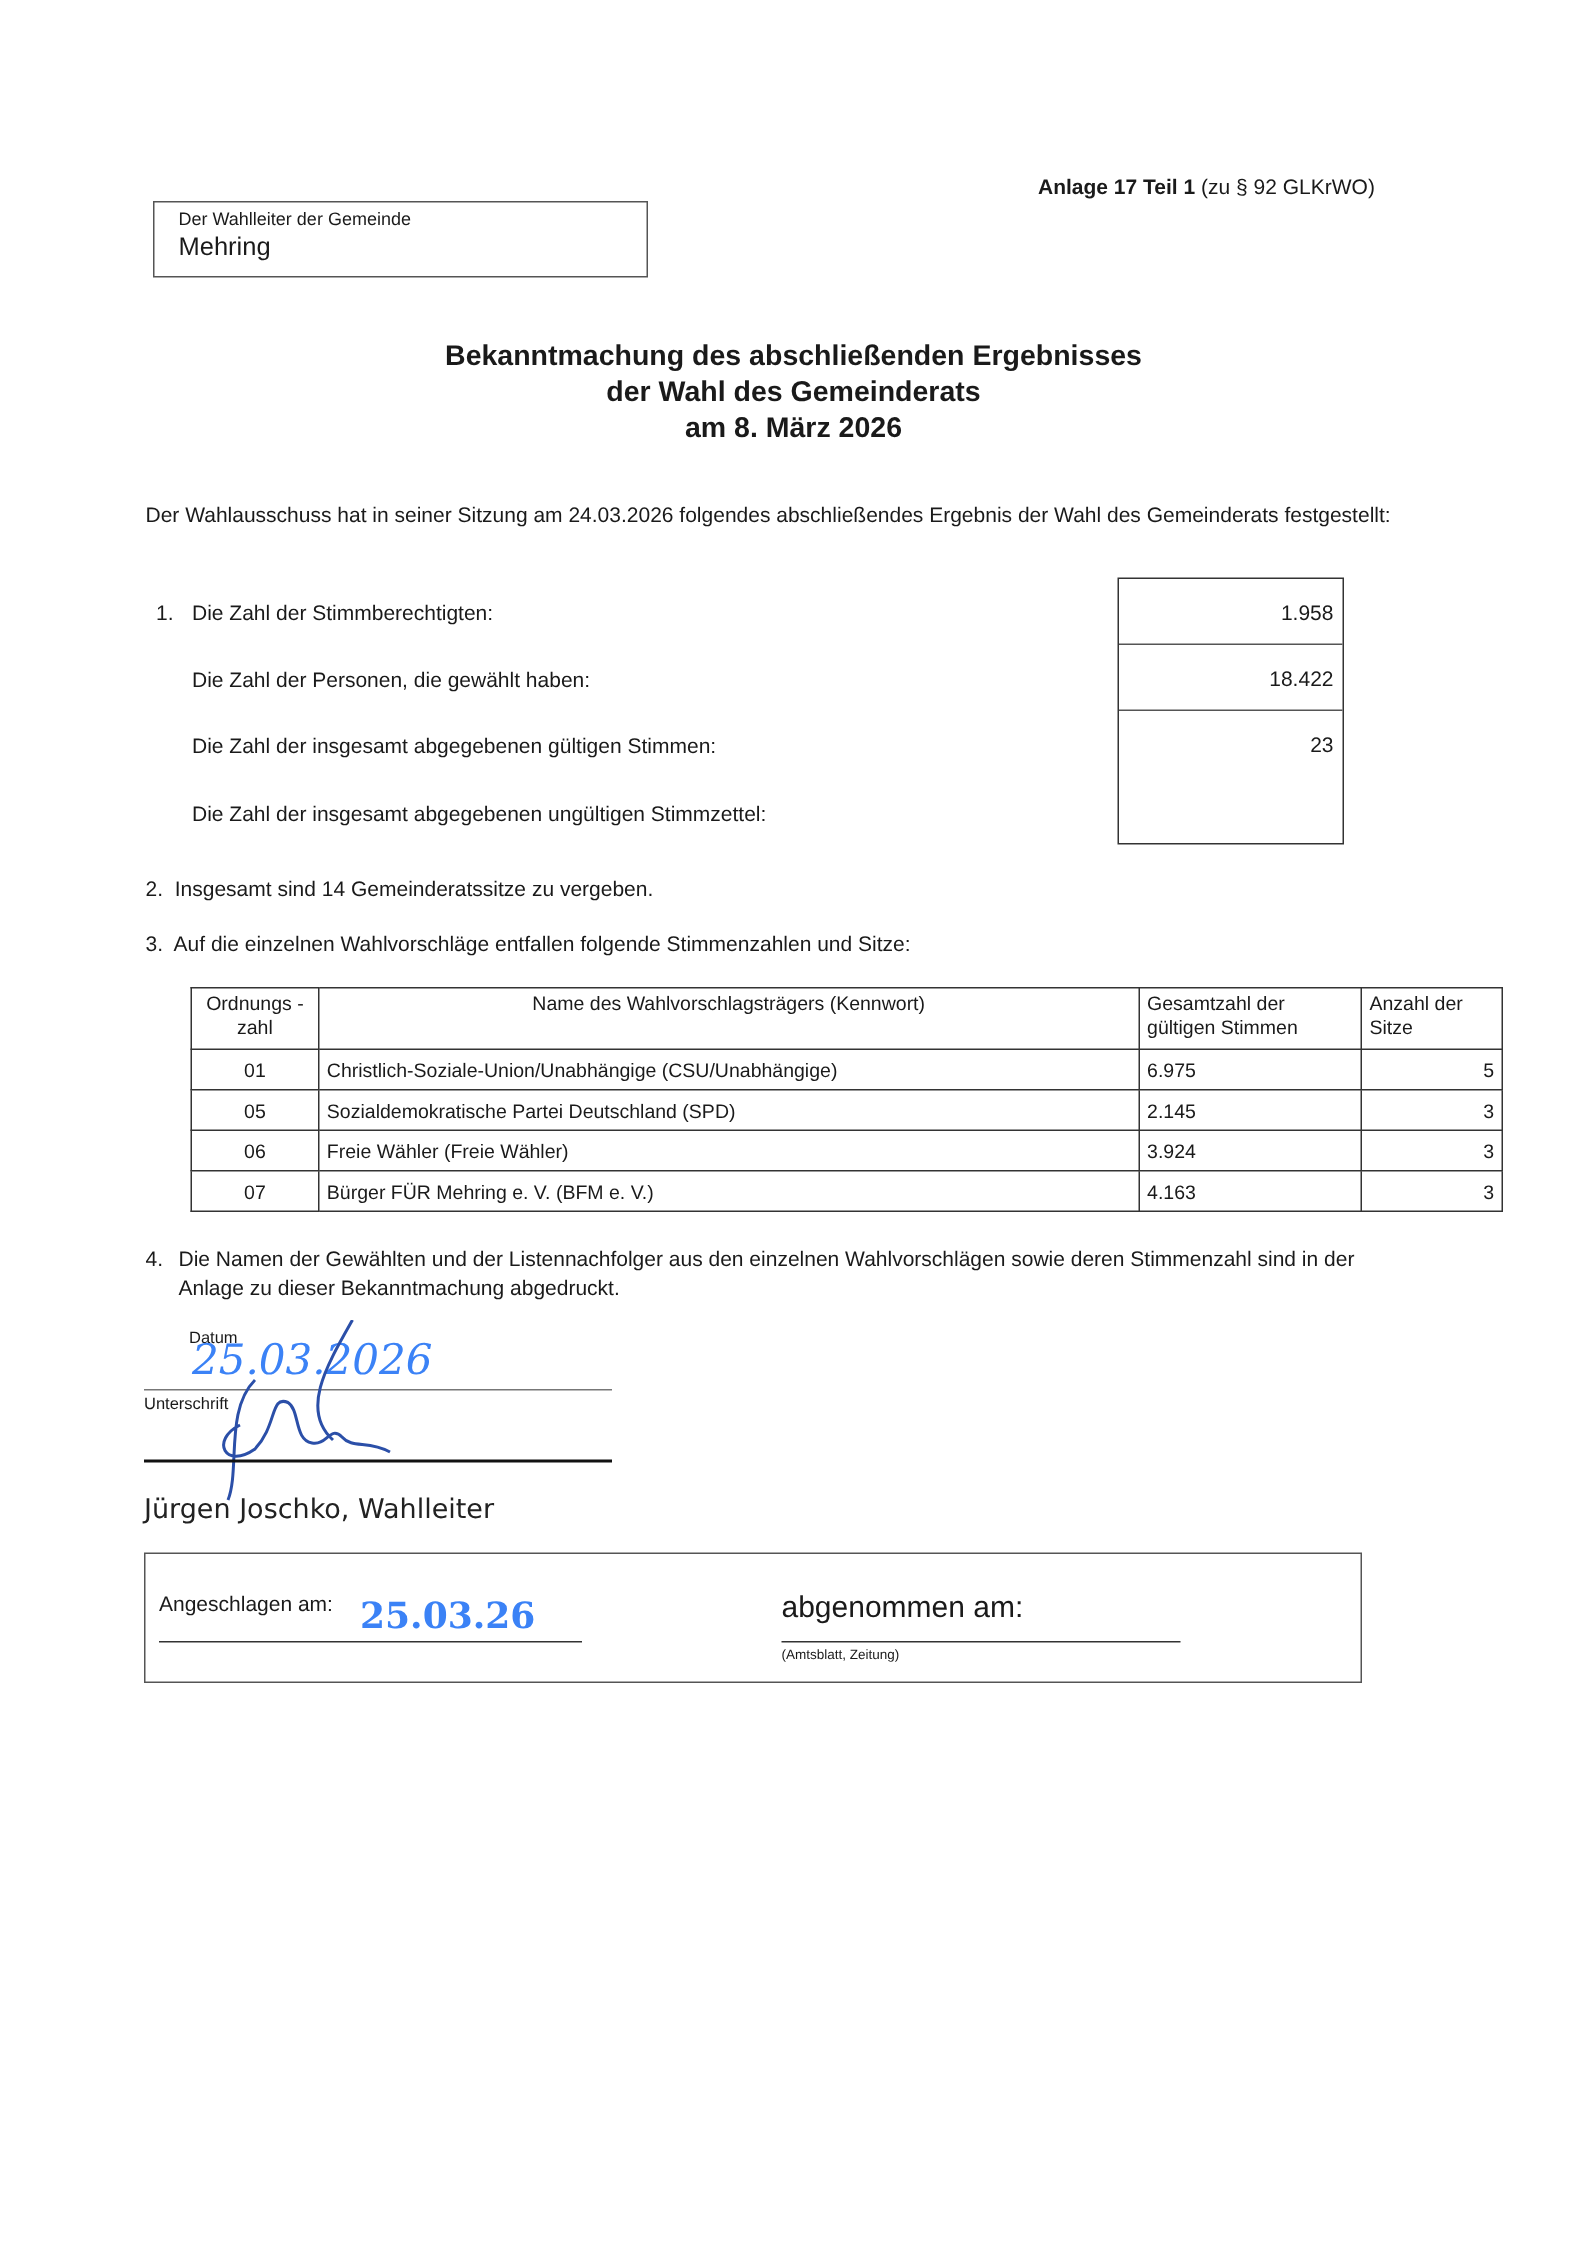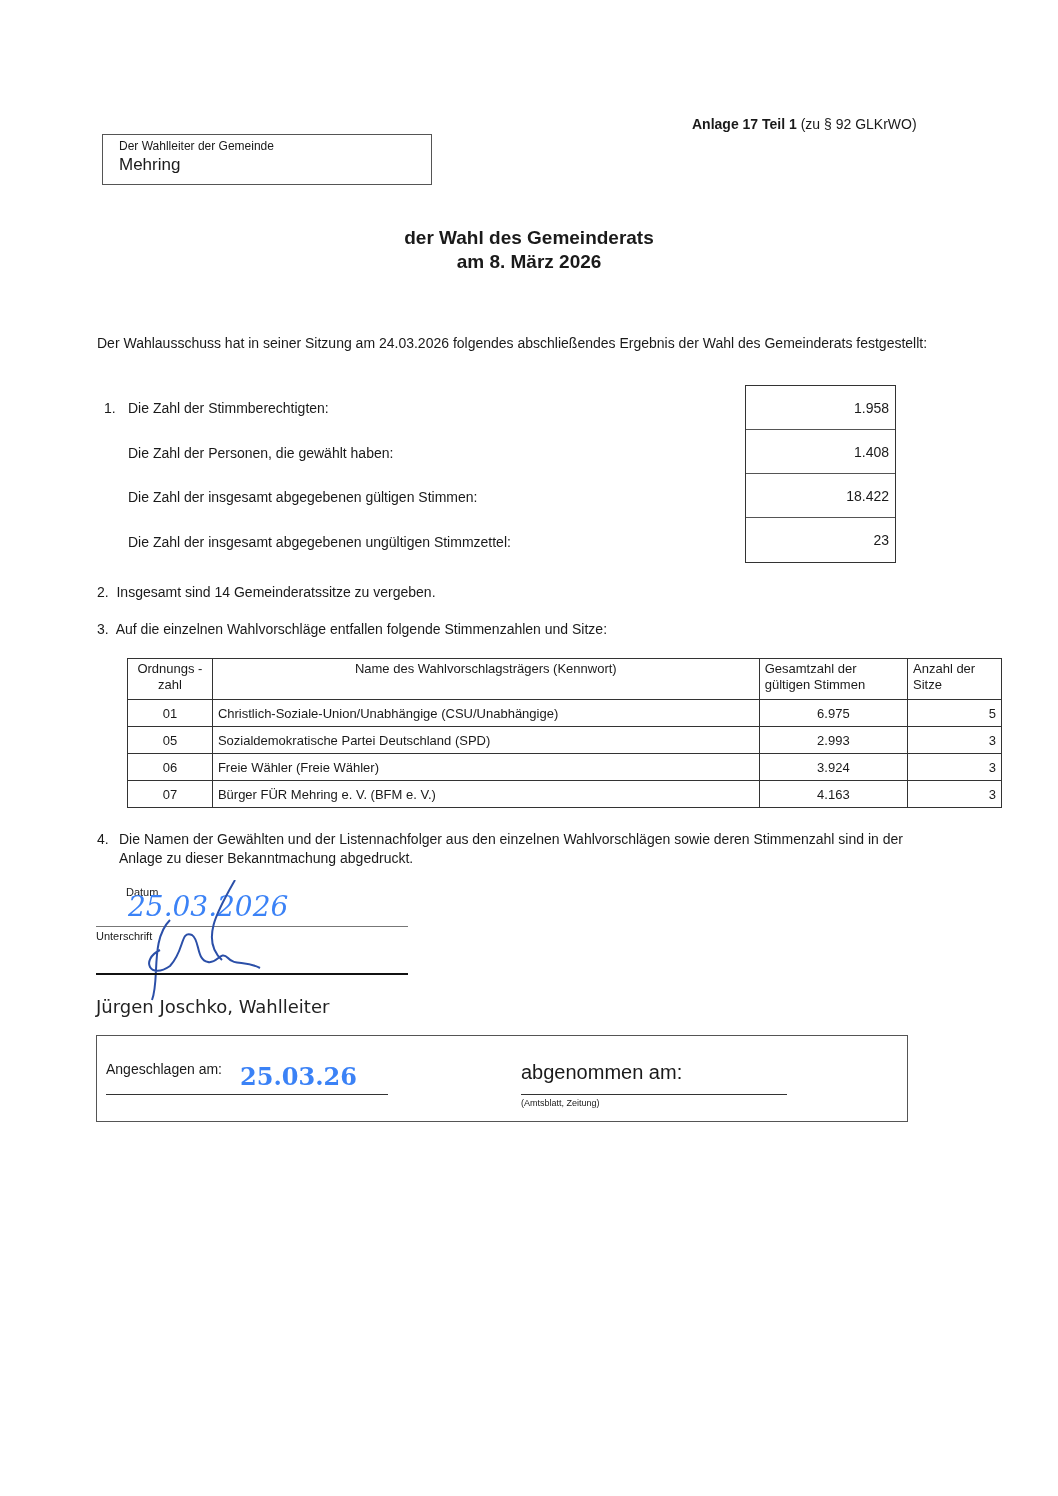--- a/index.html
+++ b/index.html
@@ -16,21 +16,21 @@
   .stat-box { left: 745px; top: 385px; width: 151px; height: 178px; border: 1px solid #333; box-sizing: border-box; }
   .stat-cell { height: 44px; border-bottom: 1px solid #555; box-sizing: border-box; display: flex; align-items: center; justify-content: flex-end; padding-right: 6px; font-size: 14px; }
   .stat-cell:last-child { border-bottom: none; }
   .item { font-size: 14px; white-space: nowrap; }
   table.results { border-collapse: collapse; font-size: 13px; position: absolute; left: 127px; top: 658px; width: 875px; }
   table.results td, table.results th { border: 1px solid #333; padding: 2px 5px; font-weight: normal; vertical-align: top; }
   table.results th { text-align: center; height: 36px; line-height: 16px; }
   table.results td { height: 22px; vertical-align: middle; }
   .c-nr { width: 64px; text-align: center !important; }
   .c-name { width: 472px; }
-  .c-votes { width: 120px; text-align: center; }
+  .c-votes { width: 120px; text-align: left; }
   .c-seats { width: 72px; text-align: right; }
   .item4 { left: 97px; top: 830px; width: 860px; font-size: 14px; line-height: 19px; }
   .small { font-size: 11px; }
   .hand { font-family: "DejaVu Serif", serif; font-style: italic; color: #3b82f6; }
   .line { position: absolute; background: #333; height: 1px; }
   .notice-box { left: 96px; top: 1035px; width: 812px; height: 87px; border: 1px solid #555; box-sizing: border-box; }
 </style>
 </head>
 <body>
 
@@ -38,35 +38,35 @@
   <b>Anlage 17 Teil 1</b>
   <span>(zu § 92 GLKrWO)</span>
 </div>
 
 <div class="abs leader-box">
   <span class="leader-label">Der Wahlleiter der Gemeinde</span>
   <span class="leader-town">Mehring</span>
 </div>
 
 <div class="abs title">
+  <div>Bekanntmachung des abschließenden Ergebnisses</div>
   <div>der Wahl des Gemeinderats</div>
   <div>am 8. März 2026</div>
 </div>
 
 <div class="abs intro">Der Wahlausschuss hat in seiner Sitzung am 24.03.2026 folgendes abschließendes Ergebnis der Wahl des Gemeinderats festgestellt:</div>
 
 <div class="abs item" style="left:104px; top:400px;">1.</div>
 <div class="abs stat-label" style="left:128px; top:400px;">Die Zahl der Stimmberechtigten:</div>
 <div class="abs stat-label" style="left:128px; top:445px;">Die Zahl der Personen, die gewählt haben:</div>
 <div class="abs stat-label" style="left:128px; top:489px;">Die Zahl der insgesamt abgegebenen gültigen Stimmen:</div>
 <div class="abs stat-label" style="left:128px; top:534px;">Die Zahl der insgesamt abgegebenen ungültigen Stimmzettel:</div>
 
 <div class="abs stat-box">
   <div class="stat-cell">1.958</div>
-  <div class="stat-cell">1.408</div>
   <div class="stat-cell">18.422</div>
   <div class="stat-cell">23</div>
 </div>
 
 <div class="abs item" style="left:97px; top:584px;">
   <span>2.</span>&nbsp;
   <span>Insgesamt sind 14 Gemeinderatssitze zu vergeben.</span>
 </div>
 
 <div class="abs item" style="left:97px; top:621px;">
@@ -86,21 +86,21 @@
   <tbody>
     <tr>
       <td class="c-nr">01</td>
       <td class="c-name">Christlich-Soziale-Union/Unabhängige (CSU/Unabhängige)</td>
       <td class="c-votes">6.975</td>
       <td class="c-seats">5</td>
     </tr>
     <tr>
       <td class="c-nr">05</td>
       <td class="c-name">Sozialdemokratische Partei Deutschland (SPD)</td>
-      <td class="c-votes">2.993</td>
+      <td class="c-votes">2.145</td>
       <td class="c-seats">3</td>
     </tr>
     <tr>
       <td class="c-nr">06</td>
       <td class="c-name">Freie Wähler (Freie Wähler)</td>
       <td class="c-votes">3.924</td>
       <td class="c-seats">3</td>
     </tr>
     <tr>
       <td class="c-nr">07</td>

